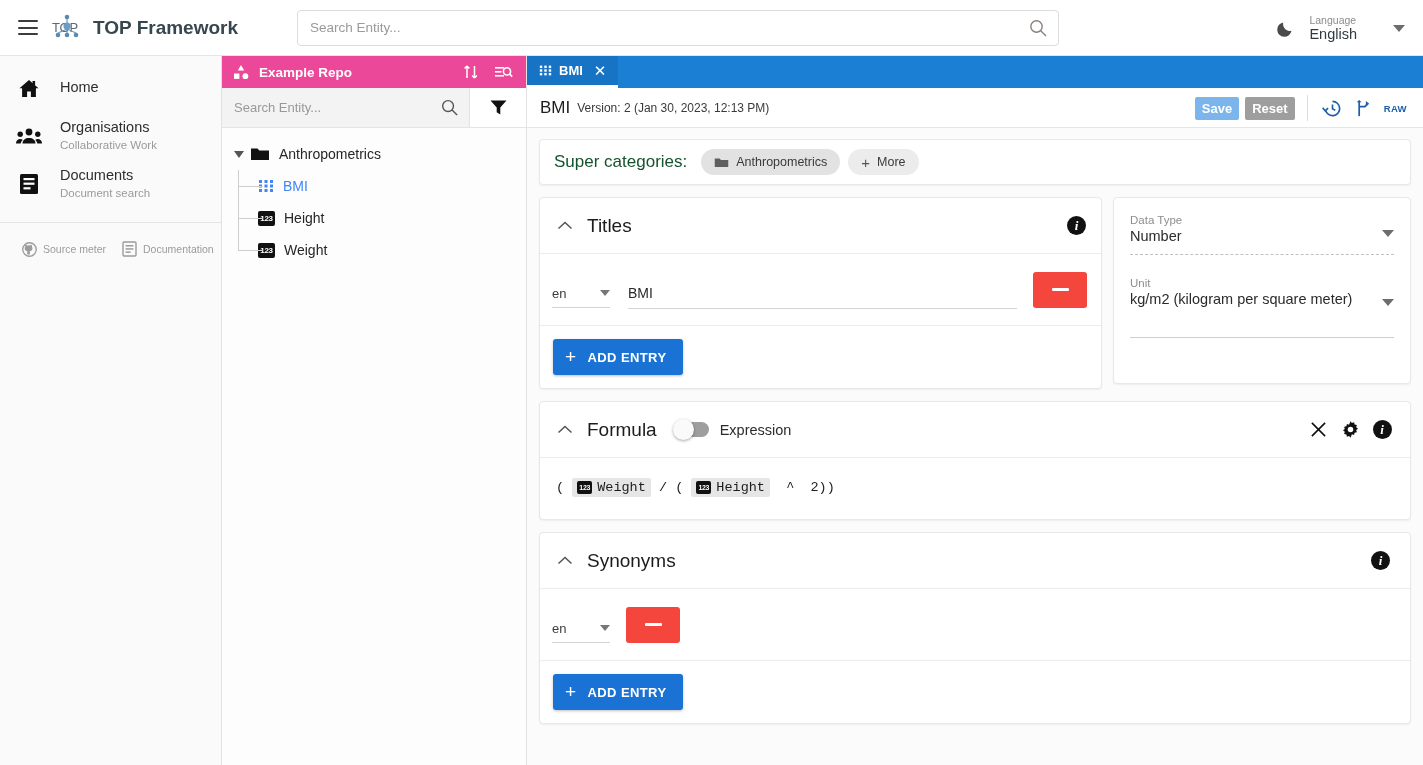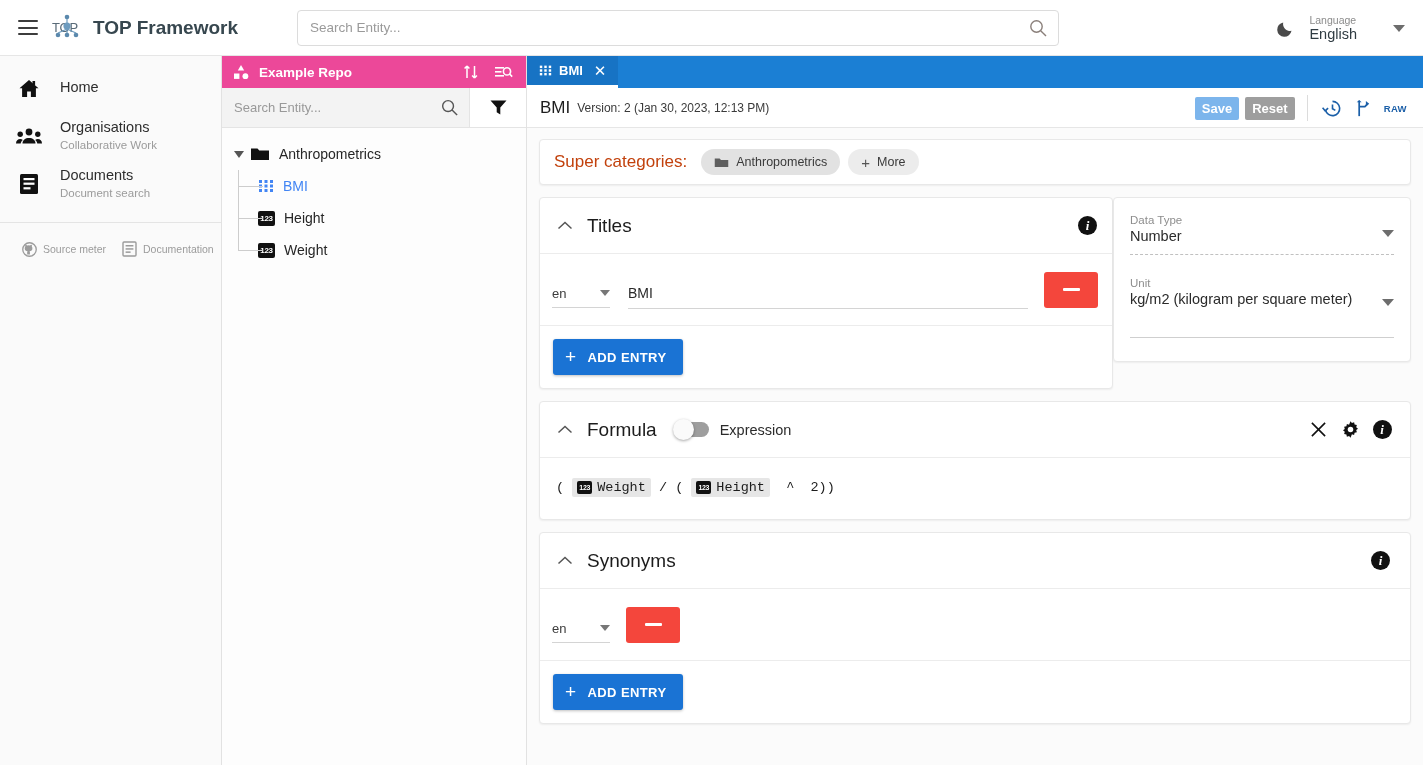--- a/index.html
+++ b/index.html
@@ -203,30 +203,30 @@
   }
   .card {
     background: #fff; border: 1px solid #e8e8e8; border-radius: 4px;
     box-shadow: 0 1px 2px rgba(0,0,0,0.06);
   }
 
   .supercat {
     height: 46px; display: flex; align-items: center; padding: 0 14px;
     margin-bottom: 12px;
   }
-  .supercat-label { font-size: 17px; color: #c2410c; margin-right: 14px; }
+  .supercat-label { font-size: 17px; color: #14532d; margin-right: 14px; }
   .chip {
     height: 26px; border-radius: 13px; background: #e2e2e2;
     display: inline-flex; align-items: center; padding: 0 13px;
     font-size: 12.5px; color: #3a3a3a; margin-right: 8px; cursor: pointer;
   }
   .chip .chip-ico { margin-right: 7px; display: flex; align-items: center; }
   .chip.more { background: #ececec; }
 
-  .row-2col { display: flex; margin-bottom: 12px; }
+  .row-2col { display: flex; gap: 11px; margin-bottom: 12px; }
   .col-left { flex: 1; }
   .col-right { width: 298px; }
 
   .card-head {
     height: 56px; display: flex; align-items: center;
     padding: 0 15px 0 12px; border-bottom: 1px solid #ececec;
   }
   .chev-up {
     width: 26px; display: flex; align-items: center; justify-content: center;
     cursor: pointer; color: #555;
@@ -278,21 +278,21 @@
     height: 36px; background: #1a73d4; color: #fff; border: none;
     border-radius: 3px; font-size: 13px; font-weight: bold;
     letter-spacing: 0.4px; padding: 0 17px 0 12px;
     display: flex; align-items: center; cursor: pointer;
     box-shadow: 0 1px 3px rgba(0,0,0,0.25);
     font-family: "Liberation Sans", sans-serif;
   }
   .btn-add .plus { font-size: 19px; font-weight: normal; margin-right: 11px; }
 
   
-  .fieldpanel { padding: 16px 16px 0 16px; height: 165px; }
+  .fieldpanel { padding: 16px 16px 0 16px; height: 187px; }
   .ffield { margin-bottom: 10px; position: relative; }
   .ffield .flabel { font-size: 11.5px; color: #8e8e8e; }
   .ffield .fvalue { font-size: 14.5px; color: #2b2b2b; margin-top: 2px; padding-bottom: 10px; }
   .ffield .fline { height: 1px; background: #cfcfcf; }
   .ffield .fline.dashed {
     height: 0; border-bottom: 1px dashed #c0c0c0; background: transparent;
   }
   .ffield .fcaret {
     position: absolute; right: 0; top: 16px; width: 0; height: 0;
     border-left: 6px solid transparent; border-right: 6px solid transparent;

